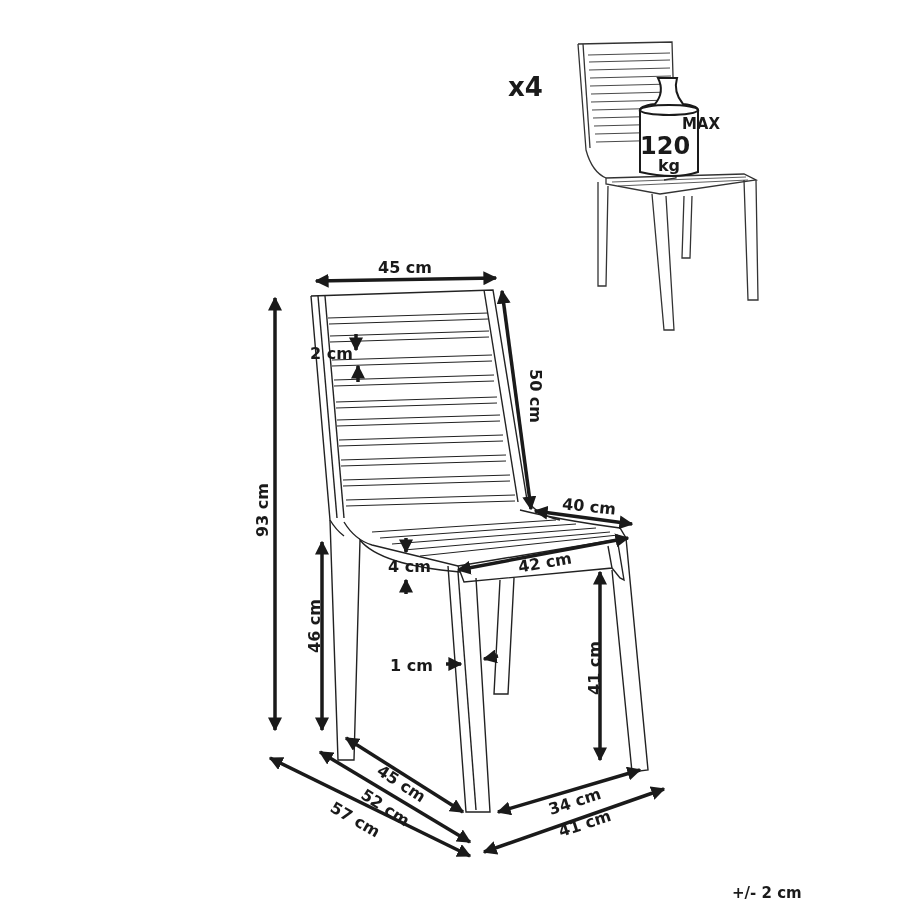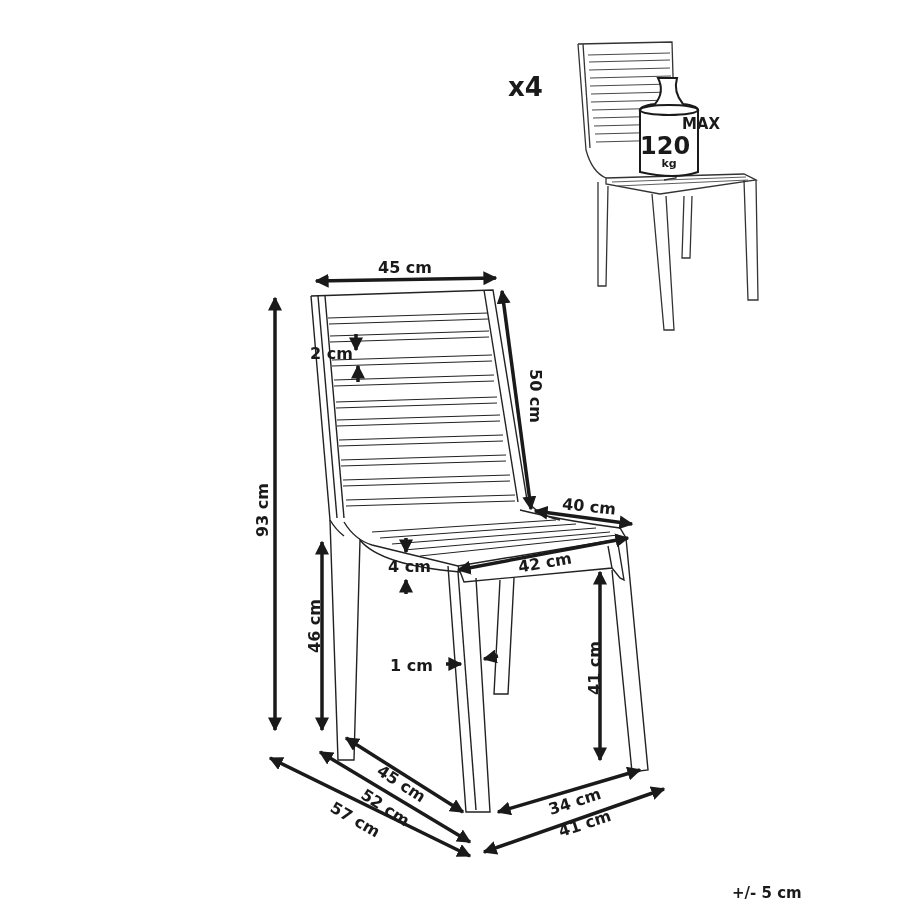--- a/index.html
+++ b/index.html
@@ -129,31 +129,31 @@
 
     <line x1="446" y1="664" x2="461" y2="664" marker-end="url(#ah)"></line>
     <line x1="498" y1="656" x2="484" y2="659" marker-end="url(#ah)"></line>
   </g>
 </svg>
 
 <div class="lbl big" style="left:508px; top:74px;">x4</div>
 
 <div class="wt" style="left:640px; top:117px; width:58px; font-size:15px;padding-left:32px;">MAX</div>
 <div class="wt" style="left:640px; top:134px; width:46px; font-size:24px;">120</div>
-<div class="wt" style="left:640px; top:158px; width:58px; font-size:11px;">kg</div>
+<div class="wt" style="left:640px; top:158px; width:58px; font-size:16px;">kg</div>
 
 <div class="lbl" style="left:378px; top:260px;">45 cm</div>
 <div class="lbl" style="left:310px; top:346px;">2 cm</div>
 <div class="lbl" style="left:508px; top:388px; transform:rotate(90deg);">50 cm</div>
 <div class="lbl" style="left:562px; top:499px; transform:rotate(6deg);">40 cm</div>
 <div class="lbl" style="left:236px; top:502px; transform:rotate(-90deg);">93 cm</div>
 <div class="lbl" style="left:388px; top:559px;">4 cm</div>
 <div class="lbl" style="left:518px; top:555px; transform:rotate(-10deg);">42 cm</div>
 <div class="lbl" style="left:288px; top:618px; transform:rotate(-90deg);">46 cm</div>
 <div class="lbl" style="left:390px; top:658px;">1 cm</div>
 <div class="lbl" style="left:568px; top:660px; transform:rotate(-90deg);">41 cm</div>
 <div class="lbl" style="left:374px; top:776px; transform:rotate(33deg);">45 cm</div>
 <div class="lbl" style="left:358px; top:800px; transform:rotate(33deg);">52 cm</div>
 <div class="lbl" style="left:328px; top:812px; transform:rotate(30deg);">57 cm</div>
 <div class="lbl" style="left:548px; top:794px; transform:rotate(-18deg);">34 cm</div>
 <div class="lbl" style="left:558px; top:816px; transform:rotate(-18deg);">41 cm</div>
 
-<div class="lbl" style="left:732px; top:886px; font-size:15px;">+/- 5 cm</div>
+<div class="lbl" style="left:732px; top:886px; font-size:15px;">+/- 2 cm</div>
 
 </body></html>

